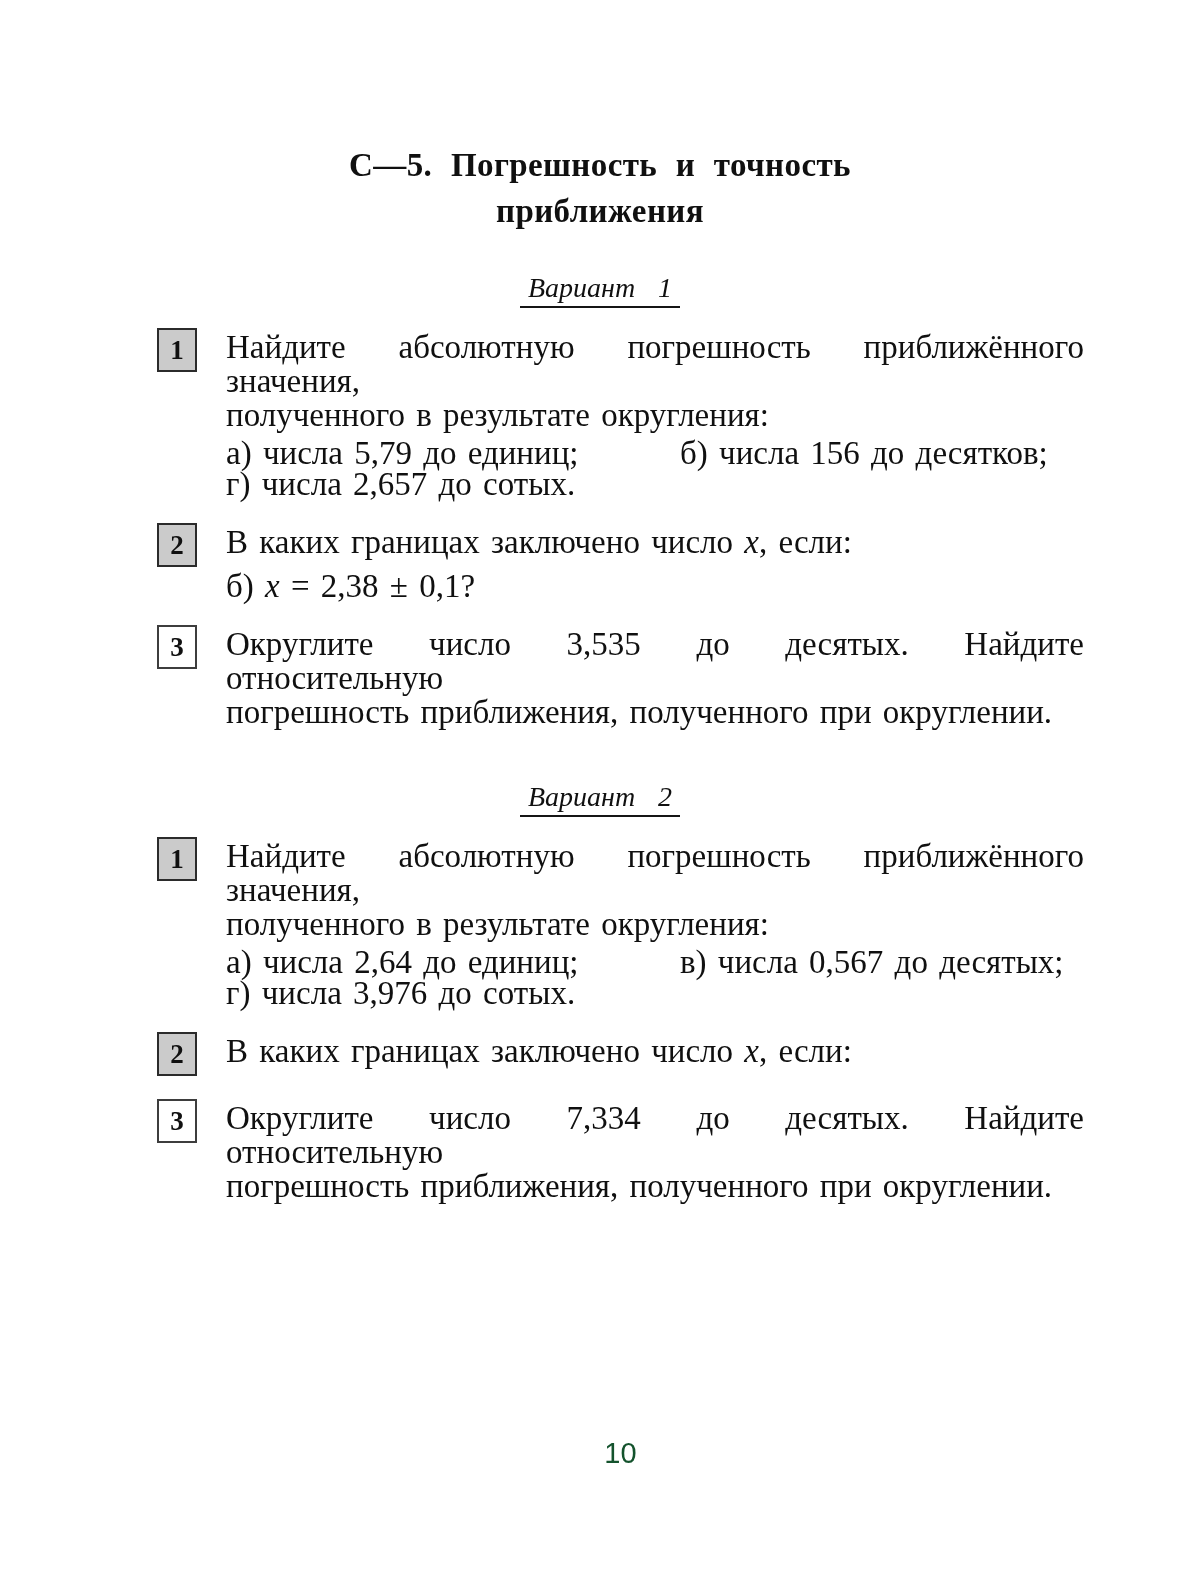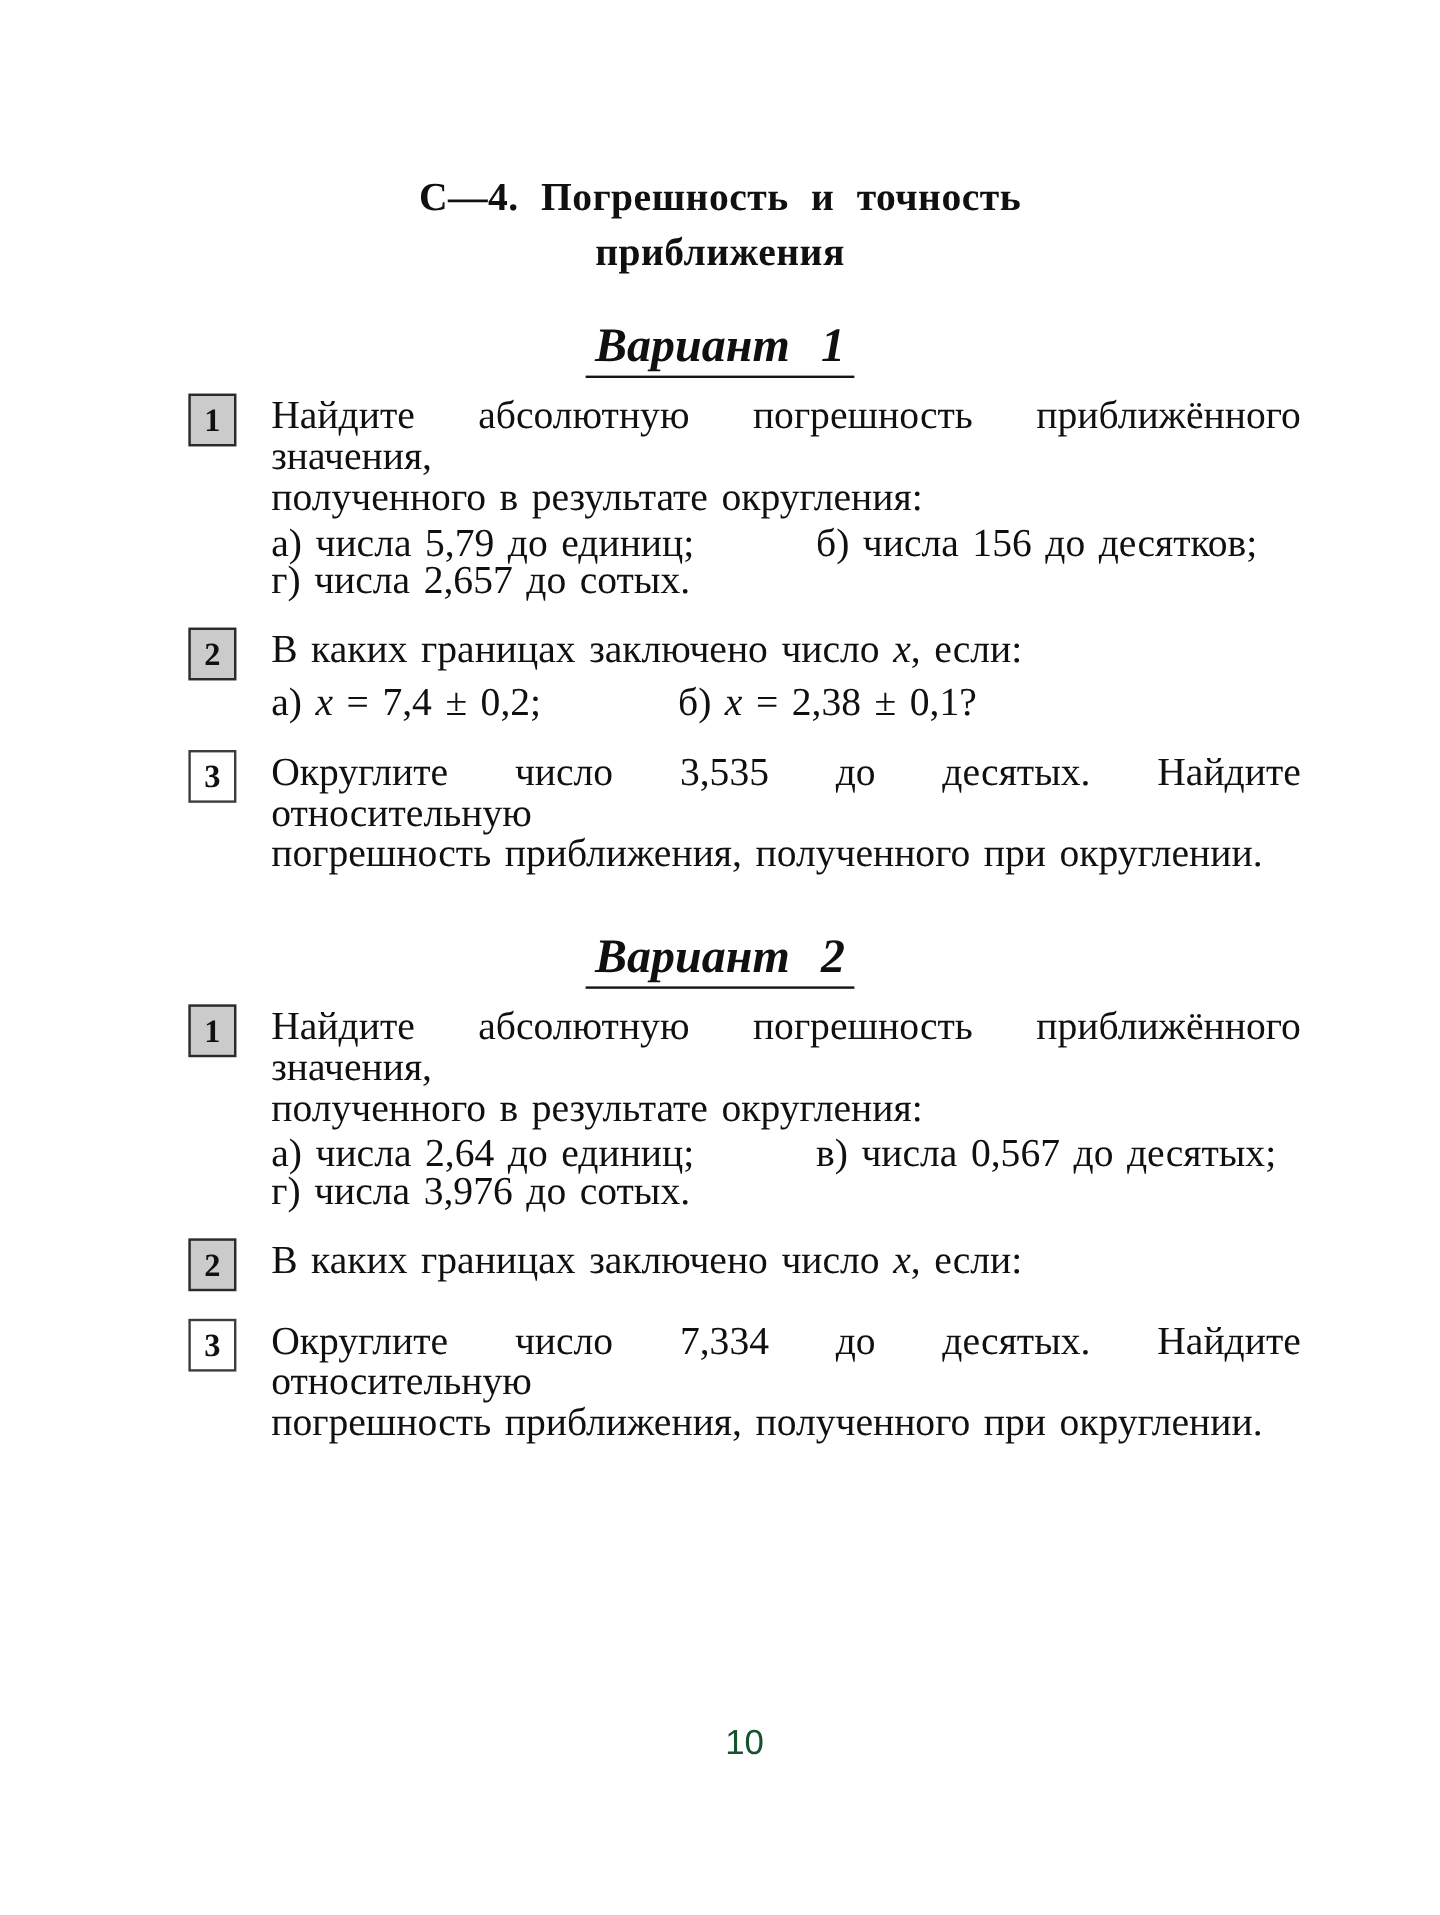--- a/index.html
+++ b/index.html
@@ -17,22 +17,22 @@
     text-align: center;
     font-size: 33px;
     font-weight: 700;
     line-height: 46px;
     word-spacing: 10px;
     letter-spacing: 0.4px;
   }
   .vh {
     margin: 34px 0 22px 0;
     text-align: center;
-    font-weight: 700;
-    font-size: 40px;
+    font-weight: 400;
+    font-size: 28px;
     line-height: 40px;
   }
   .vh.second { margin-top: 48px; }
   .vt {
     font-style: italic;
     word-spacing: 16px;
     border-bottom: 2px solid #151515;
     padding: 0 8px 3px 8px;
   }
   .content { margin-left: 157px; width: 927px; }
@@ -85,21 +85,21 @@
     font-size: 29px;
     color: #14532d;
   }
 </style>
 </head>
 <body>
 
 <div class="page">
 
   <h1 class="title">
-    <span>С—4. Погрешность и точность</span><br>
+    <span>С—5. Погрешность и точность</span><br>
     <span>приближения</span>
   </h1>
 
   <h2 class="vh">
     <span class="vt">Вариант 1</span>
   </h2>
 
   <div class="content">
 
     <div class="problem">
@@ -113,21 +113,20 @@
           <div>г) числа 2,657 до сотых.</div>
         </div>
       </div>
     </div>
 
     <div class="problem">
       <div class="pnum gray">2</div>
       <div class="pbody">
         <div><span>В каких границах заключено число </span><span class="mvar">x</span><span>, если:</span></div>
         <div class="subgrid narrow">
-          <div><span>а) </span><span class="mvar">x</span><span> = 7,4 ± 0,2;</span></div>
           <div><span>б) </span><span class="mvar">x</span><span> = 2,38 ± 0,1?</span></div>
         </div>
       </div>
     </div>
 
     <div class="problem">
       <div class="pnum white">3</div>
       <div class="pbody">
         <div class="stretch">Округлите число 3,535 до десятых. Найдите относительную</div>
         <div>погрешность приближения, полученного при округлении.</div>

